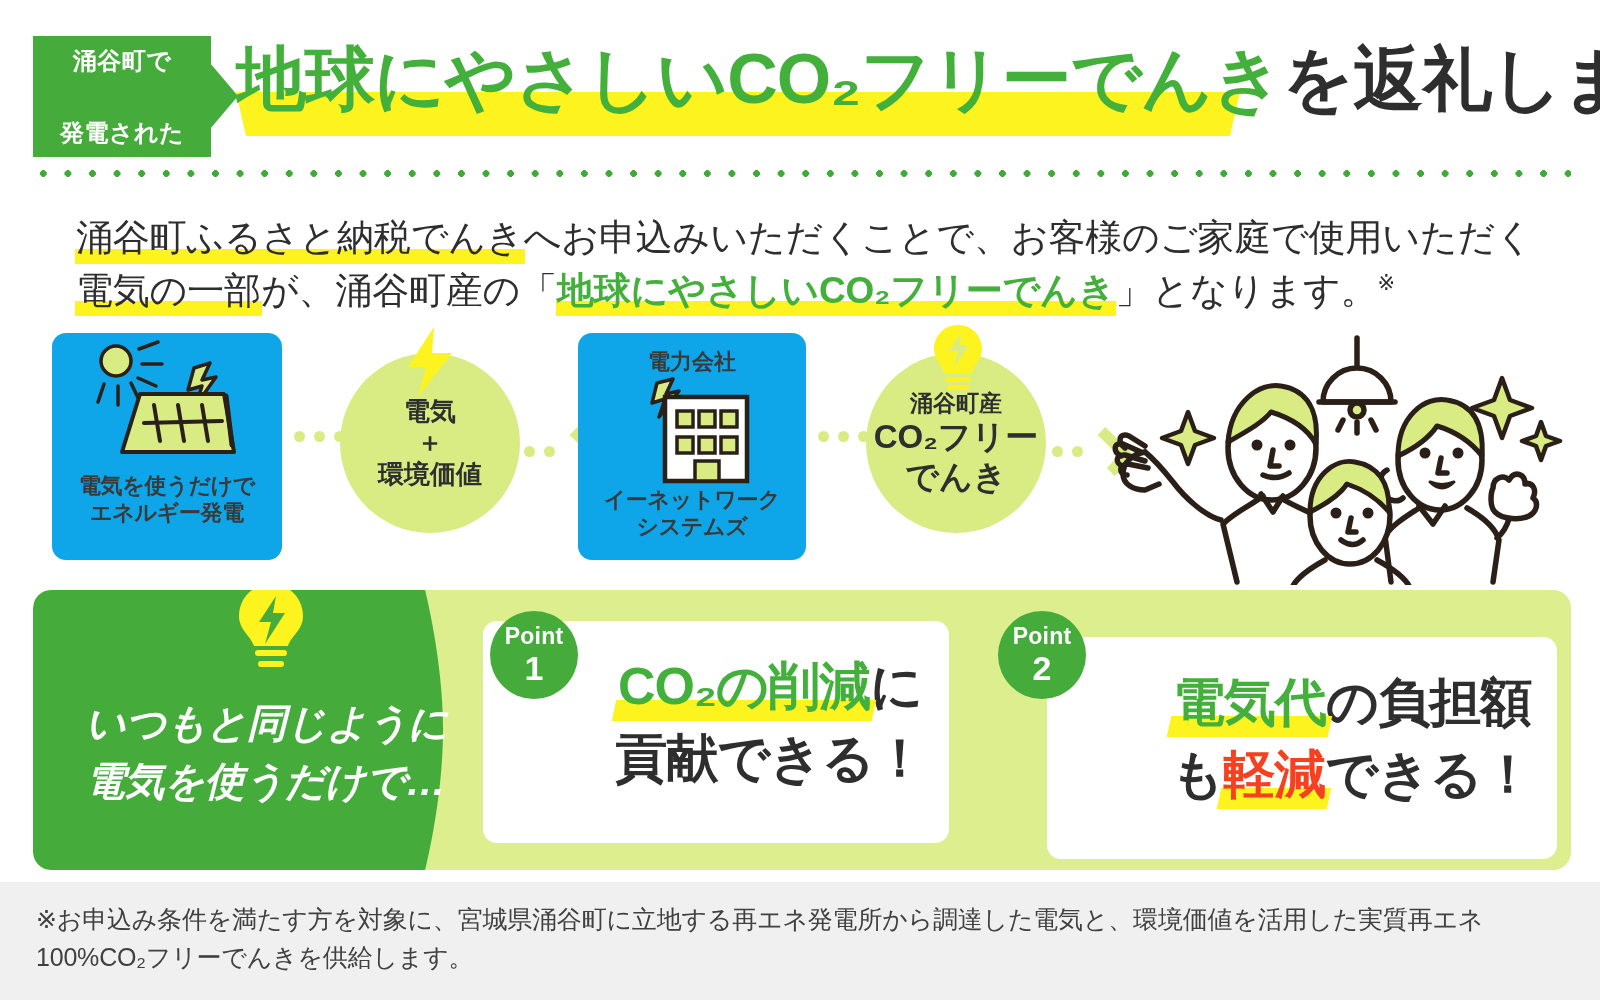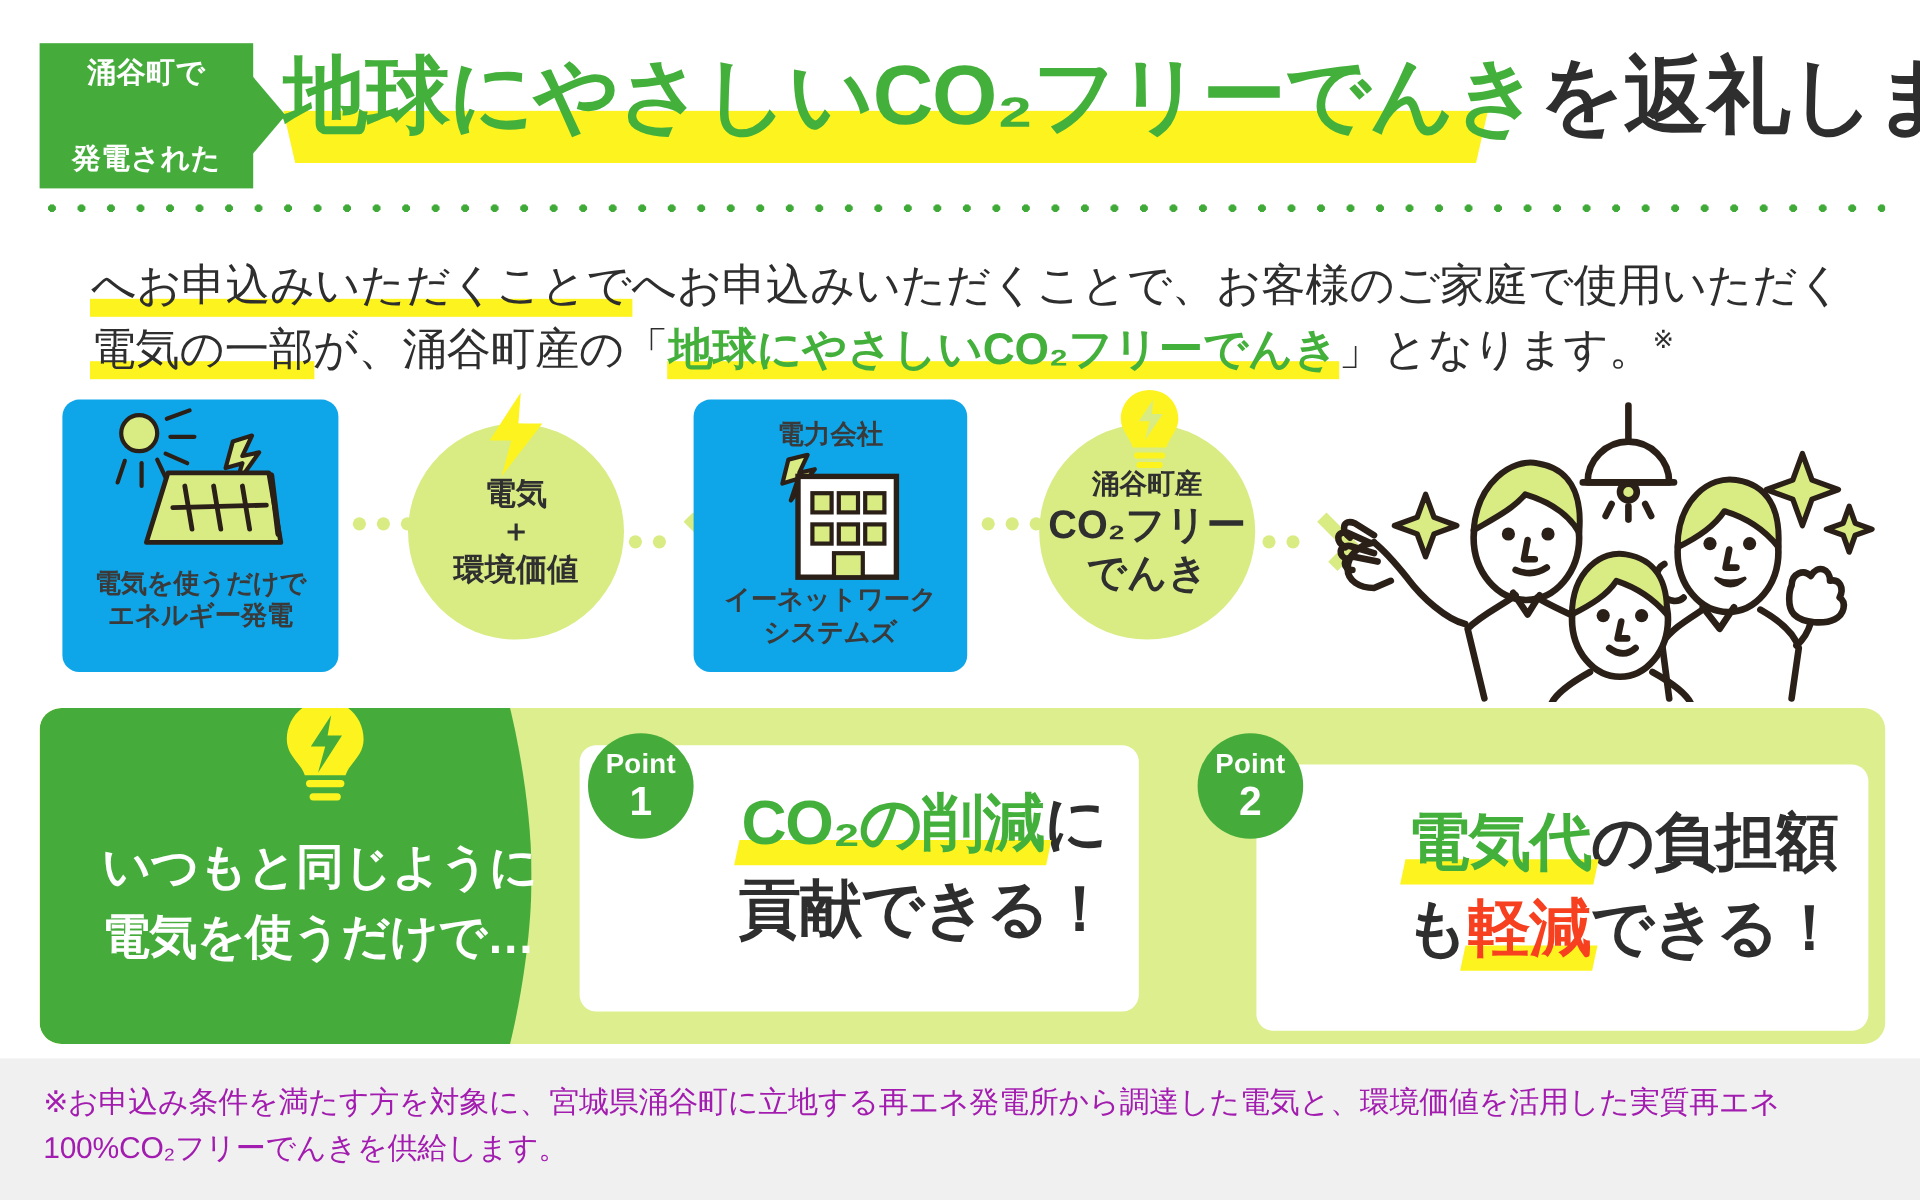--- a/index.html
+++ b/index.html
@@ -102,21 +102,21 @@
     position:absolute;left:33px;top:590px;width:1538px;height:280px;
     background:#dcee8d;border-radius:18px;overflow:hidden;
   }
   .panel-green{
     position:absolute;left:0;top:0;width:440px;height:280px;background:#45ac3c;
     border-radius:18px 0 0 18px;
     clip-path:path("M0,18 Q0,0 18,0 L392,0 C392,0 410,70 410,140 C410,210 392,280 392,280 L18,280 Q0,280 0,262 Z");
   }
   .panel-green-txt{
     position:absolute;left:52px;top:104px;width:370px;
-    color:#fff;font-size:40px;font-weight:bold;line-height:1.45;letter-spacing:-.5px;
+    color:#fff;font-size:40px;font-weight:bold;line-height:1.45;letter-spacing:-.5px;font-style:italic;
   }
   .bulb-big{position:absolute;left:198px;top:-10px;width:80px;height:92px;}
 
   .pcard{
     position:absolute;top:31px;height:222px;background:#ffffff;border-radius:14px;
   }
   .pcard-1{left:450px;width:466px;}
   .pcard-2{left:1014px;width:510px;margin-top:16px;}
   .ptext{
     position:absolute;right:24px;top:30px;text-align:center;
@@ -141,21 +141,21 @@
   .pbadge .pn{font-size:34px;font-weight:bold;margin-top:3px;}
   .pbadge-1{left:457px;}
   .pbadge-2{left:965px;}
 
   
   .footer{
     position:absolute;left:0;top:882px;width:1600px;height:118px;background:#f0f0f0;
   }
   .footer-txt{
     position:absolute;left:36px;top:18px;width:1530px;
-    font-size:25px;line-height:1.52;color:#a21caf;letter-spacing:-.2px;
+    font-size:25px;line-height:1.52;color:#404040;letter-spacing:-.2px;
   }
 </style>
 </head>
 <body>
 
 <div class="page">
 
   <div class="header">
     <div class="tag">
       <span>涌谷町で</span>
@@ -165,21 +165,21 @@
 
     <div class="hl-mark"></div>
     <div class="headline">
       <span class="hl-green">地球にやさしいCO₂フリーでんき</span><span class="hl-dark">を返礼します</span>
     </div>
     <div class="dots"></div>
   </div>
 
   <div class="lead">
     <div>
-      <span class="mk">へお申込みいただくことで</span><span>へお申込みいただくことで、お客様のご家庭で使用いただく</span>
+      <span class="mk">涌谷町ふるさと納税でんき</span><span>へお申込みいただくことで、お客様のご家庭で使用いただく</span>
     </div>
     <div>
       <span class="mk">電気の一部</span><span>が、涌谷町産の「</span><span class="mk g">地球にやさしいCO₂フリーでんき</span><span>」となります。</span><span class="tiny">※</span>
     </div>
   </div>
 
   <div class="flow">
 
     <div class="fbox fbox-1">
       <svg width="170" height="140" viewBox="0 0 170 140">

